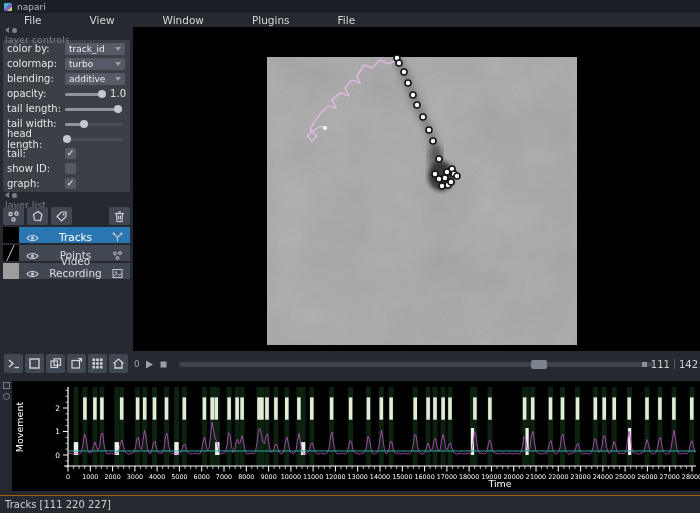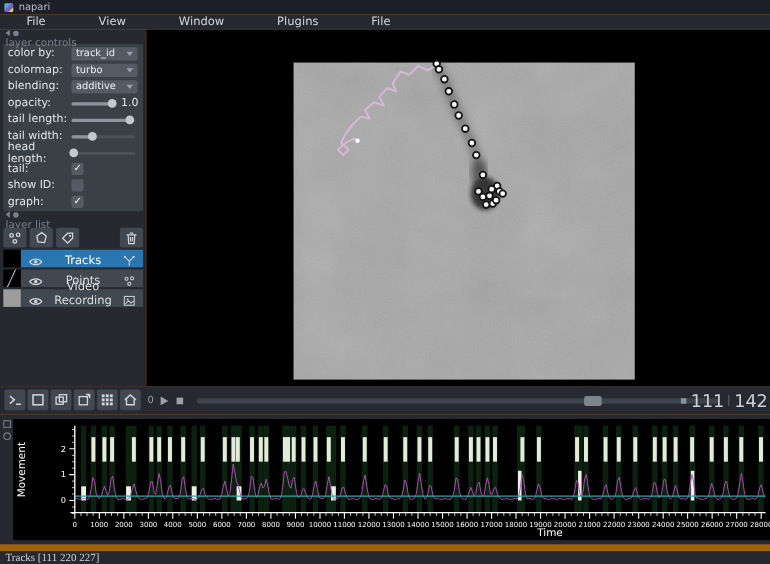--- a/index.html
+++ b/index.html
@@ -52,32 +52,32 @@
   .scene{position:absolute;left:132px;top:28px;}
   
   .viewer-bar{position:absolute;left:0;top:351px;width:700px;height:26px;background:#262930;}
   .vb-buttons{position:absolute;left:4px;top:3px;display:flex;gap:2px;}
   .vb-btn{width:19px;height:19px;background:#414851;border-radius:2px;display:flex;align-items:center;justify-content:center;}
   .dims{position:absolute;left:134px;top:0;height:26px;display:flex;align-items:center;gap:5px;}
   .dims-axis{font-size:9px;color:#9aa0aa;}
   .dims-slider{position:relative;width:474px;height:12px;margin-left:6px;}
   .dims-groove{position:absolute;left:0;right:0;top:4px;height:5px;background:#3e434b;border-radius:2px;}
   .dims-handle{position:absolute;top:2px;width:16px;height:9px;background:#7d848e;border-radius:2px;}
-  .frame-info{position:absolute;right:2px;top:0;height:26px;display:flex;align-items:center;gap:4px;font-size:16px;color:#cdd0d5;}
+  .frame-info{position:absolute;right:2px;top:0;height:26px;display:flex;align-items:center;gap:4px;font-size:10px;color:#cdd0d5;}
   .frame-marker{width:5px;height:5px;background:#8a9099;}
   .frame-sep{width:1px;height:10px;background:#5a606a;}
   
   .plot-dock{position:absolute;left:0;top:377px;width:700px;height:118px;background:#262930;}
   .plot-strip{position:absolute;left:0;top:0;width:12px;height:118px;display:flex;flex-direction:column;align-items:center;padding-top:5px;gap:4px;box-sizing:border-box;}
   .strip-ic{width:5px;height:5px;border:1px solid #767d88;}
   .plot-area{position:absolute;left:12px;top:4px;width:688px;height:110px;background:#000;}
   
   .statusbar{position:absolute;left:0;top:495px;width:700px;height:18px;background:#262930;
-             border-top:6px solid #a16207;display:flex;align-items:center;padding-left:5px;
-             box-sizing:border-box;font-size:10px;color:#cfd2d7;font-family:Liberation Serif, serif;}
+             border-top:1px solid #a16207;display:flex;align-items:center;padding-left:5px;
+             box-sizing:border-box;font-size:10px;color:#cfd2d7;}
   svg{display:block;}
 </style>
 </head>
 <body>
 
 <div class="app">
 
   <div class="titlebar">
     <span class="app-icon"></span>
     <span>napari</span>

